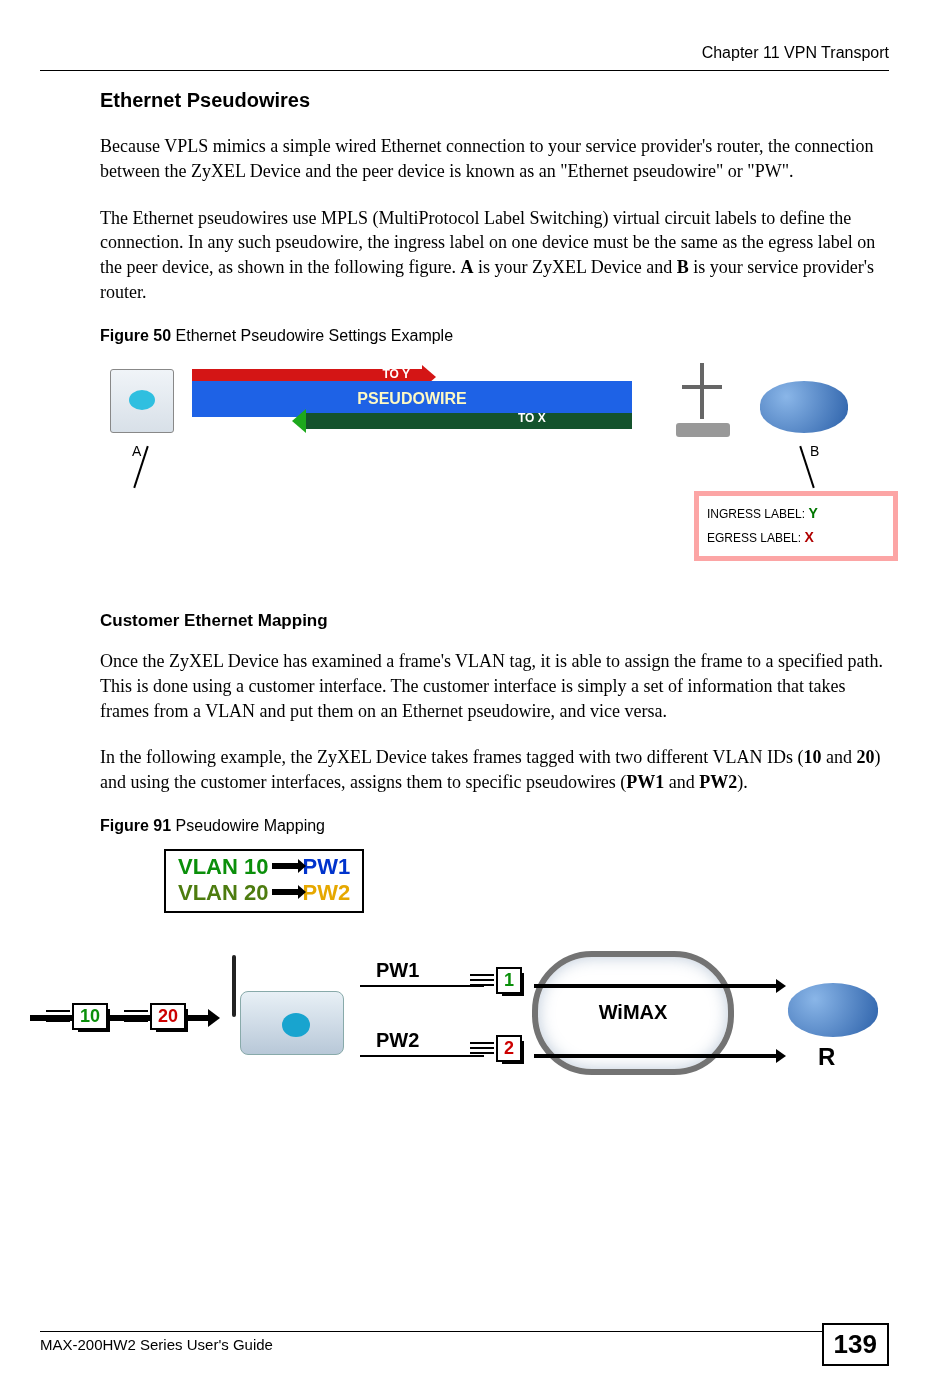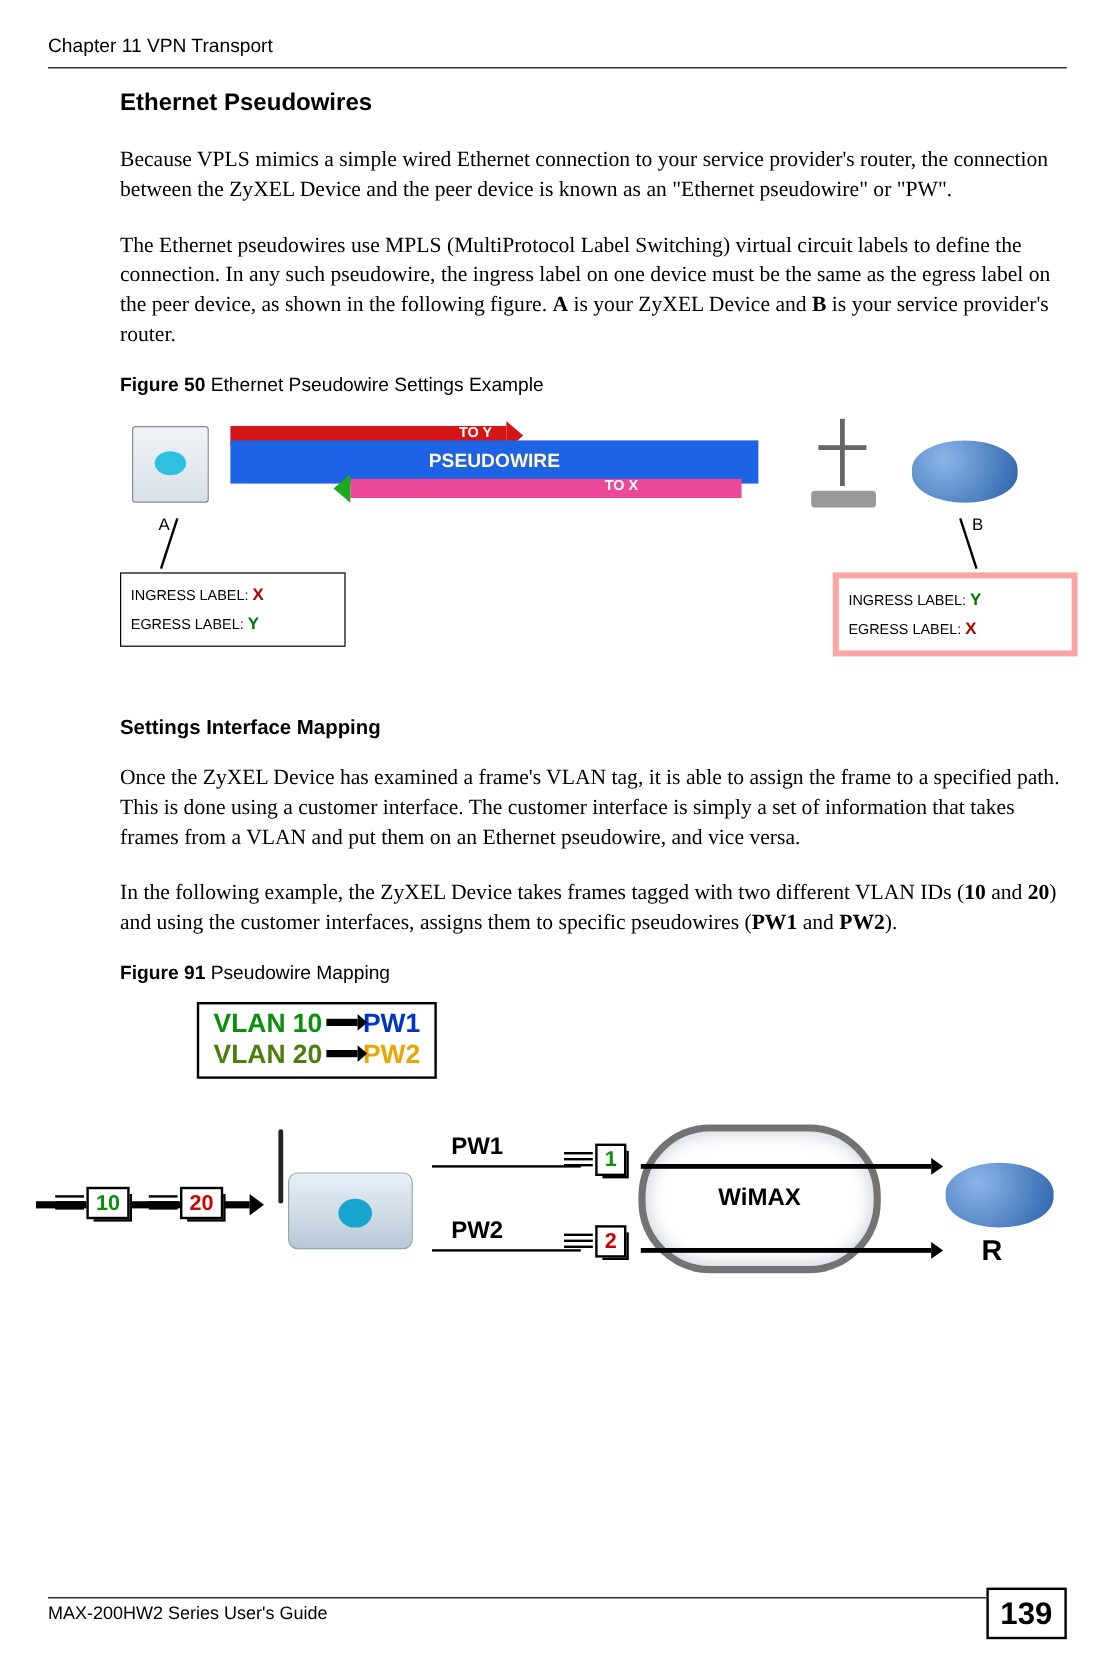--- a/index.html
+++ b/index.html
@@ -5,24 +5,24 @@
   body {
     margin: 0;
     font-family: "Times New Roman", Times, serif;
     background: #fff;
     color: #000;
     width: 929px;
     height: 1392px;
     position: relative;
   }
   .page-header {
-    text-align: left;
+    text-align: right;
     font-family: Arial, Helvetica, sans-serif;
     font-size: 16px;
-    padding: 30px 40px 8px 40px;
+    padding: 44px 40px 8px 40px;
   }
   .hr-top { border: none; border-top: 1px solid #000; margin: 0 40px 18px 40px; }
   .content { padding: 0 40px 0 100px; }
   .section-heading {
     font-family: Arial, Helvetica, sans-serif;
     font-weight: bold;
     font-size: 20px;
     margin: 8px 0 22px 0;
   }
   .sub-heading {
@@ -64,21 +64,21 @@
   .lbl-x { color:#b00000; font-weight:bold; }
   .lbl-y { color:#007700; font-weight:bold; }
   .pw-bar {
     position:absolute; left:92px; top:28px; width:440px; height:36px;
     background:#1e62e6; color:#fef9c3; font-family:Arial; font-weight:bold;
     font-size:16px; text-align:center; line-height:36px;
   }
   .arrow-red { position:absolute; left:92px; top:16px; width:230px; height:16px; background:#d41515; }
   .arrow-red::before { content:""; position:absolute; right:-14px; top:-4px; border-top:12px solid transparent; border-bottom:12px solid transparent; border-left:14px solid #d41515; }
   .arrow-red .lbl { position:absolute; right:12px; top:-2px; color:#fff; font-family:Arial; font-size:12px; font-weight:bold; }
-  .arrow-green { position:absolute; left:192px; top:60px; width:326px; height:16px; background:#ec4899; }
+  .arrow-green { position:absolute; left:206px; top:60px; width:326px; height:16px; background:#14532d; }
   .arrow-green::before { content:""; position:absolute; left:-14px; top:-4px; border-top:12px solid transparent; border-bottom:12px solid transparent; border-right:14px solid #1da81d; }
   .arrow-green .lbl { position:absolute; left:212px; top:-2px; color:#fff; font-family:Arial; font-size:12px; font-weight:bold; }
   .tower {
     position:absolute; left:562px; top:2px; width:80px; height:90px;
   }
   .tower .mast { position:absolute; left:38px; top:8px; width:4px; height:56px; background:#666; }
   .tower .cross { position:absolute; left:20px; top:30px; width:40px; height:4px; background:#666; }
   .tower .base { position:absolute; left:14px; bottom:8px; width:54px; height:14px; background:#999; border-radius:3px; }
   .routerB {
     position:absolute; left:660px; top:28px; width:88px; height:52px;
@@ -182,39 +182,35 @@
       </div>
     <div class="pw-bar">PSEUDOWIRE</div>
     <div class="arrow-green">
         <span class="lbl">TO   X</span>
       </div>
     <div class="deviceA">
         <div class="dot"></div>
       </div>
     <div class="deviceA-label">A</div>
     <div class="callout-line-A"></div>
-    <div class="calloutA">
-      <span>INGRESS LABEL: </span><b class="lbl-x">X</b><br>
-      <span>EGRESS LABEL: </span><b class="lbl-y">Y</b>
-    </div>
     <div class="tower">
         <div class="mast"></div>
         <div class="cross"></div>
         <div class="base"></div>
       </div>
     <div class="routerB"></div>
     <div class="deviceB-label">B</div>
     <div class="callout-line-B"></div>
     <div class="calloutB">
       <span>INGRESS LABEL: </span><b class="lbl-y">Y</b><br>
       <span>EGRESS LABEL: </span><b class="lbl-x">X</b>
     </div>
   </div>
 
-  <div class="sub-heading">Settings Interface Mapping</div>
+  <div class="sub-heading">Customer Ethernet Mapping</div>
 
   <p class="body-text">Once the ZyXEL Device has examined a frame's VLAN tag, it is able to assign the frame to a specified path. This is done using a customer interface. The customer interface is simply a set of information that takes frames from a VLAN and put them on an Ethernet pseudowire, and vice versa.</p>
 
   <p class="body-text">
     <span>In the following example, the ZyXEL Device takes frames tagged with two different VLAN IDs (</span><b>10</b><span> and </span><b>20</b><span>) and using the customer interfaces, assigns them to specific pseudowires (</span><b>PW1</b><span> and </span><b>PW2</b><span>).</span>
   </p>
 
   <div class="fig-caption">
     <b>Figure 91</b><span>   Pseudowire Mapping</span>
   </div>

